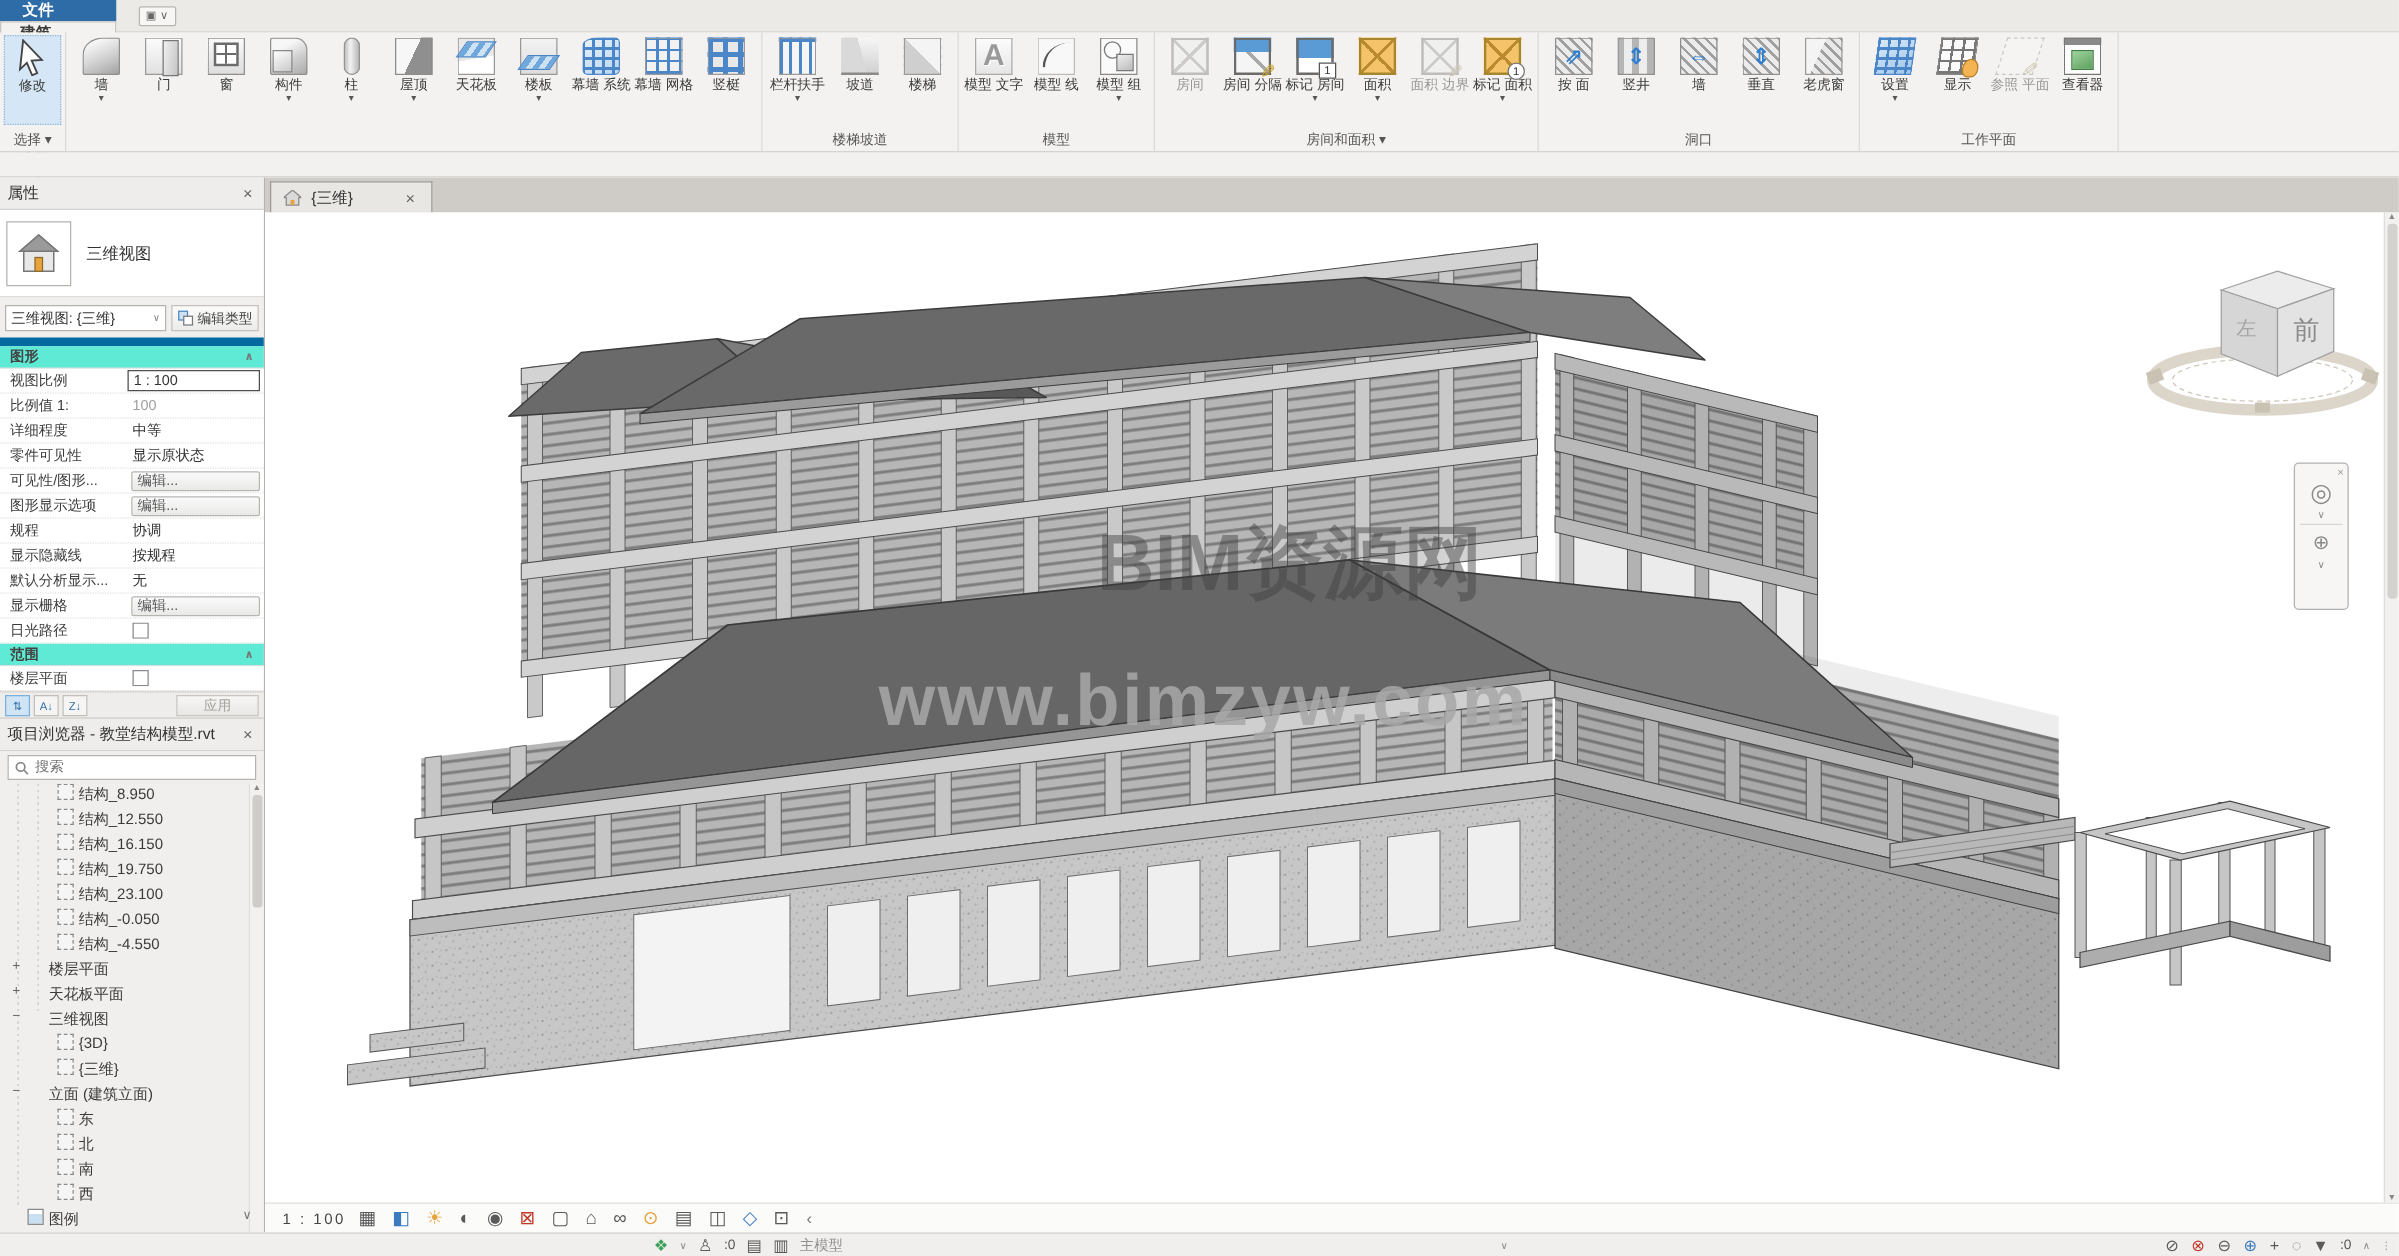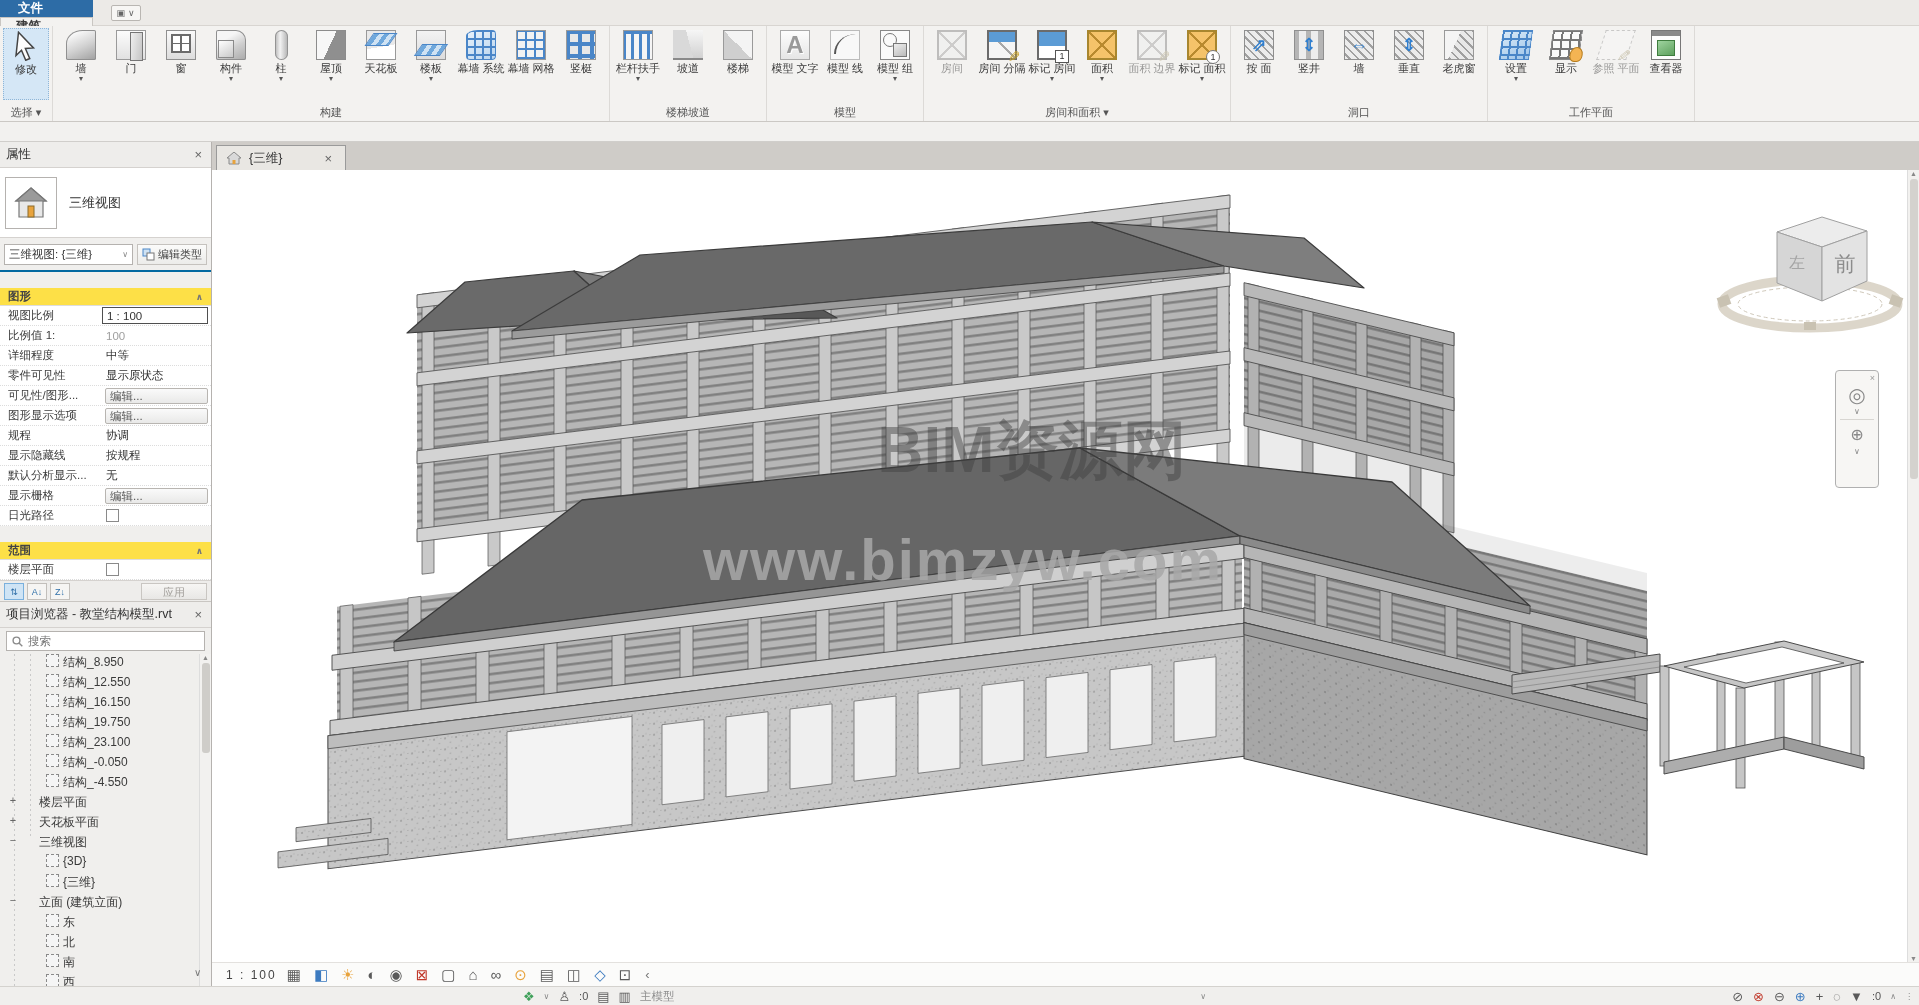--- a/index.html
+++ b/index.html
@@ -76,25 +76,25 @@
   
   #optionsbar{position:absolute;left:0;top:122px;width:1919px;height:20px;background:#f2f1ef;border-bottom:1px solid #d0cecb;}
   
   #leftpanel{position:absolute;left:0;top:142px;width:212px;height:844px;background:#f0efed;border-right:1px solid #b5b2af;}
   .ptitle{height:26px;display:flex;align-items:center;padding:0 6px;font-size:12.5px;color:#333;background:#eeedeb;border-bottom:1px solid #d5d2cf;}
   .ptitle .grow{flex:1;}
   .xbtn{color:#666;font-size:13px;padding:0 3px;cursor:default;}
   #typebox{height:70px;background:#fff;border-bottom:1px solid #d5d2cf;display:flex;align-items:center;padding:5px;}
   #typeicon{width:52px;height:52px;border:1px solid #b5b2af;background:#fff;display:flex;align-items:center;justify-content:center;}
   #typelabel{margin-left:12px;font-size:13px;color:#333;}
-  #selrow{height:16px;display:flex;align-items:center;padding:16px 4px;gap:4px;background:#f0efed;border-bottom:2px solid #0369a1;}
+  #selrow{height:16px;display:flex;align-items:center;padding:16px 4px;gap:4px;background:#f0efed;border-bottom:7px solid #0369a1;}
   #typesel{flex:1;height:21px;background:#fff;border:1px solid #b5b2af;font-size:11.5px;display:flex;align-items:center;padding:0 4px;color:#333;}
   #typesel .grow{flex:1;}
   #edittype{height:21px;border:1px solid #c5c2be;background:linear-gradient(#fbfbfa,#ececea);font-size:11px;display:flex;align-items:center;gap:3px;padding:0 4px;color:#444;}
-  .sect{height:18px;background:#fde047;border-bottom:1px solid #ddd;display:flex;align-items:center;padding:0 8px;font-weight:bold;font-size:11.5px;color:#444;margin-top:16px;}
+  .sect{height:18px;background:#5eead4;border-bottom:1px solid #ddd;display:flex;align-items:center;padding:0 8px;font-weight:bold;font-size:11.5px;color:#444;}
   .sect .grow{flex:1;}
   .sect .chev{font-size:9px;color:#777;}
   #prows{background:#fff;}
   .prow{display:grid;grid-template-columns:102px 1fr;height:20px;align-items:center;border-bottom:1px dotted #dcdcdc;background:#fff;}
   .plab{padding-left:8px;font-size:11.5px;color:#3c3c3c;white-space:nowrap;overflow:hidden;}
   .pval{font-size:11.5px;color:#333;padding:0 4px;white-space:nowrap;overflow:hidden;}
   .pval.input{border:1px solid #4f4f4f;background:#fff;height:17px;line-height:16px;margin-right:3px;}
   .pval.muted{color:#9f9f9f;}
   .pval.btn{text-align:left;background:linear-gradient(#fafafa,#e9e9e8);border:1px solid #b8b5b1;border-radius:2px;height:16px;line-height:15px;margin:0 3px;color:#555;}
   .pval.check::before{content:"";display:inline-block;width:11px;height:11px;border:1px solid #8a8a8a;background:#fff;vertical-align:middle;}
@@ -251,21 +251,20 @@
         <span class="rlabel">幕墙 网格</span>
         <span class="rarr"></span>
       </div>
 
       <div class="rbtn">
         <span class="ric a-mull"></span>
         <span class="rlabel">竖梃</span>
         <span class="rarr"></span>
       </div>
     </div>
-    <div class="rglabel">构建</div>
   </div>
 
   <div class="rgroup">
     <div class="rbtns">
       <div class="rbtn">
         <span class="ric a-rail"></span>
         <span class="rlabel">栏杆扶手</span>
         <span class="rarr">▾</span>
       </div>
 

